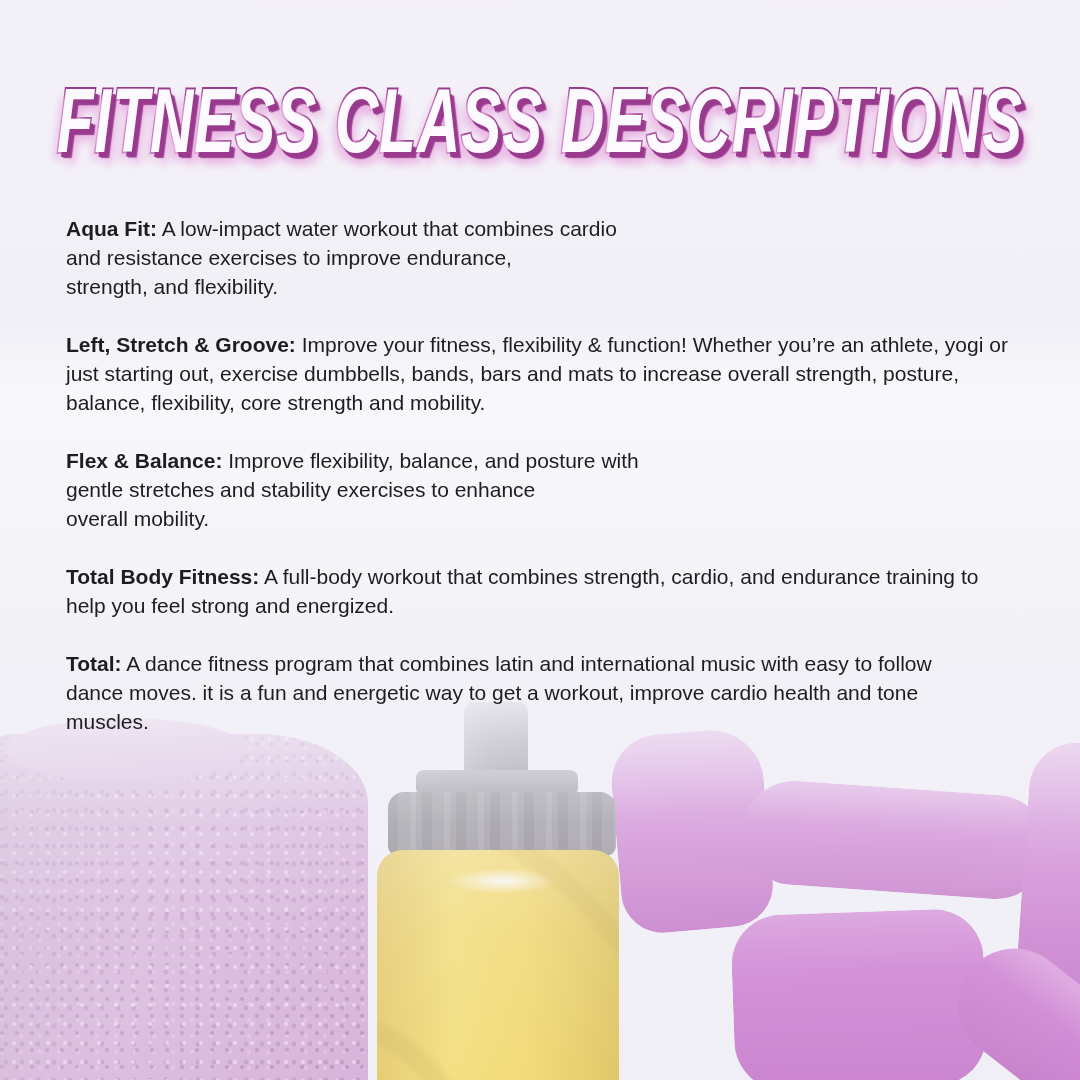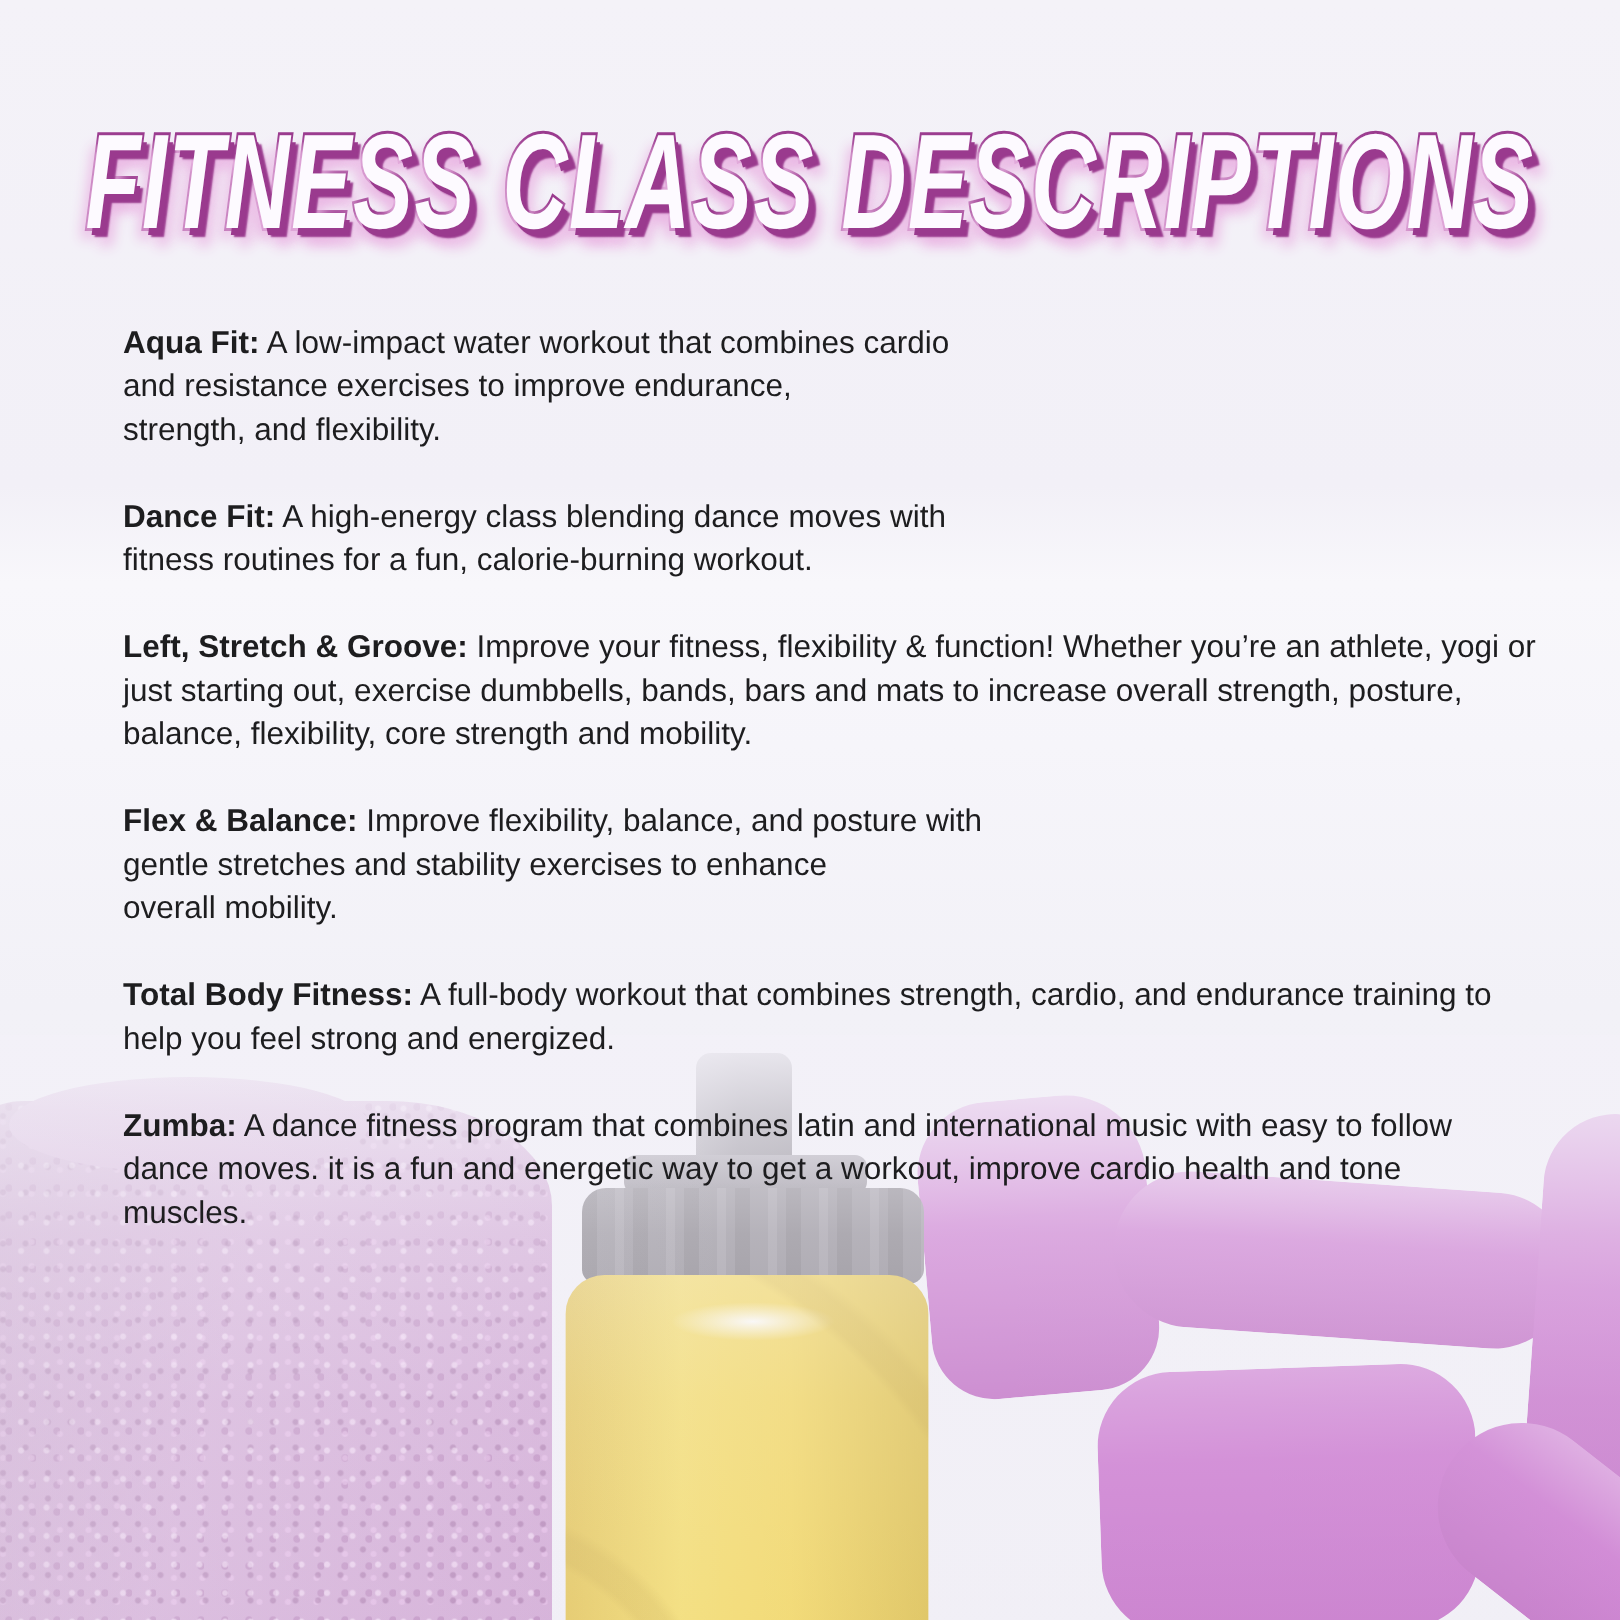--- a/index.html
+++ b/index.html
@@ -94,21 +94,21 @@
     text-shadow:
       3px 3px 0 var(--title-outline,#9a3a8e),
       5px 4px 1px var(--title-outline,#9a3a8e),
       -4px 5px 7px var(--title-glow,#eab8e4),
       8px 8px 7px var(--title-glow,#eab8e4);
   }
 
   
   .content{position:absolute;left:66px;top:214px;z-index:2;color:var(--text,#1d1d1f);}
   .content p{
-    margin:0 0 29px 16px;
+    margin:0 0 29px 0;
     font-size:21px;line-height:29px;
     white-space:nowrap;
   }
   .content strong{font-weight:700;}
 </style>
 </head>
 <body>
 
 <div class="poster">
 
@@ -123,20 +123,19 @@
     <div class="bottle-collar"></div>
     <div class="bottle-cap"></div>
     <div class="bottle-body"></div>
     <div class="photo-fade"></div>
   </div>
 
   <h1 class="title">FITNESS CLASS DESCRIPTIONS</h1>
 
   <main class="content">
       <p><strong>Aqua Fit:</strong> A low-impact water workout that combines cardio<br>and resistance exercises to improve endurance,<br>strength, and flexibility.</p>
-      <p><strong>Dance Fit:</strong> A high-energy class blending dance moves with<br>fitness routines for a fun, calorie-burning workout.</p>
       <p><strong>Left, Stretch &amp; Groove:</strong> Improve your fitness, flexibility &amp; function! Whether you’re an athlete, yogi or<br>just starting out, exercise dumbbells, bands, bars and mats to increase overall strength, posture,<br>balance, flexibility, core strength and mobility.</p>
       <p><strong>Flex &amp; Balance:</strong> Improve flexibility, balance, and posture with<br>gentle stretches and stability exercises to enhance<br>overall mobility.</p>
       <p><strong>Total Body Fitness:</strong> A full-body workout that combines strength, cardio, and endurance training to<br>help you feel strong and energized.</p>
-      <p><strong>Zumba:</strong> A dance fitness program that combines latin and international music with easy to follow<br>dance moves. it is a fun and energetic way to get a workout, improve cardio health and tone<br>muscles.</p>
+      <p><strong>Total:</strong> A dance fitness program that combines latin and international music with easy to follow<br>dance moves. it is a fun and energetic way to get a workout, improve cardio health and tone<br>muscles.</p>
     </main>
 
 </div>
 
 </body></html>

